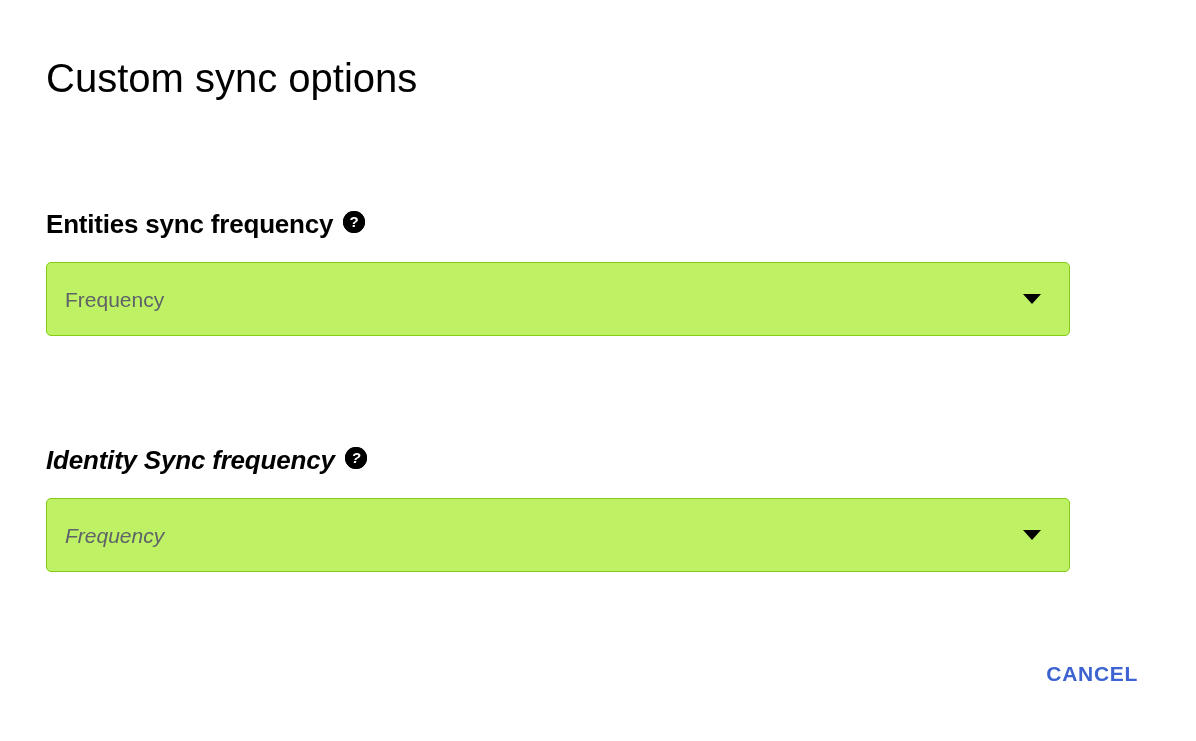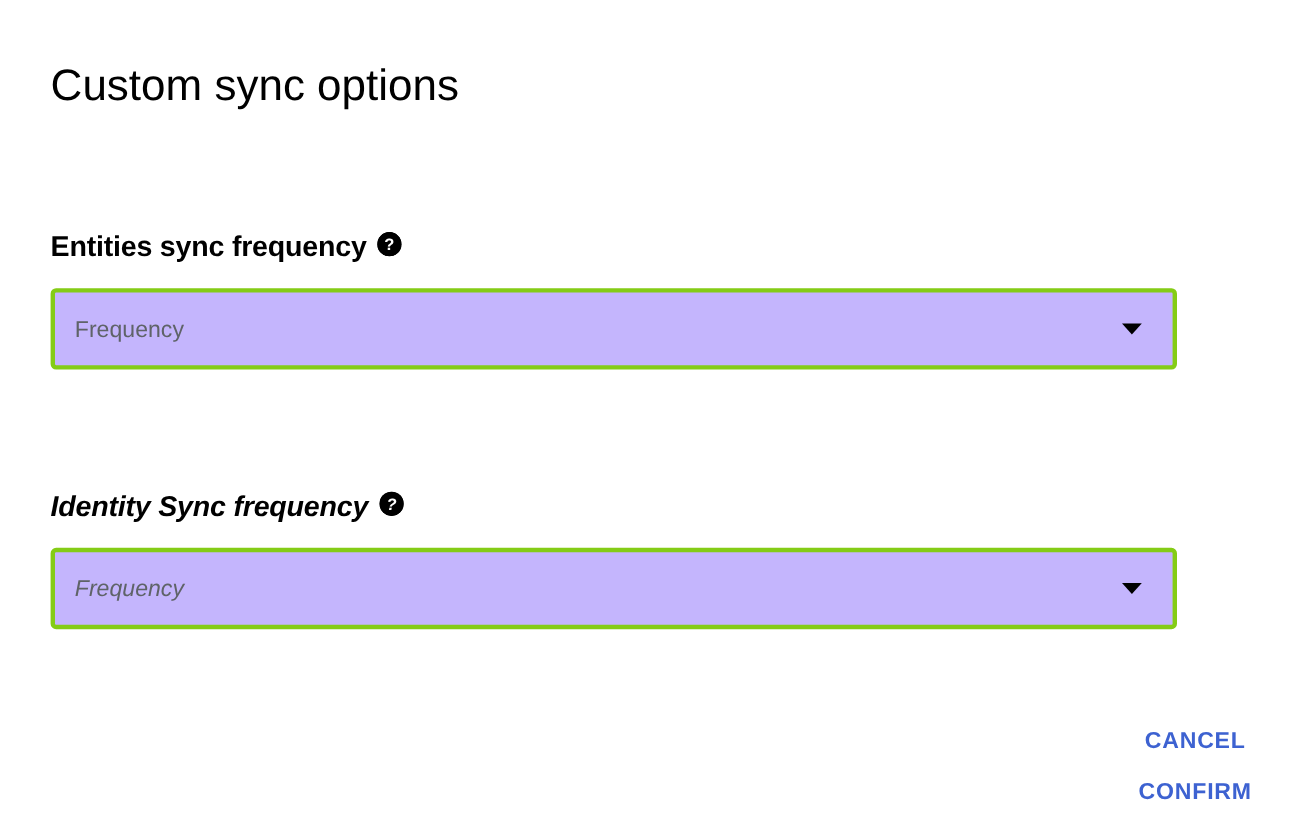--- a/index.html
+++ b/index.html
@@ -77,23 +77,23 @@
     cursor: help;
     flex: 0 0 auto;
   }
   .help-icon svg { display: block; }
 
   .select-control {
     position: relative;
     box-sizing: border-box;
     width: 1024px;
     height: 74px;
-    border: 4px solid #84cc16;
+    border: 1px solid #84cc16;
     border-radius: 5px;
-    background: #c4b5fd;
+    background: #bef264;
     display: flex;
     align-items: center;
     cursor: pointer;
   }
 
   .select-value {
     font-size: 21px;
     font-weight: 400;
     color: #5f6368;
     padding-left: 18px;
@@ -175,16 +175,15 @@
       </span>
     </div>
     <div class="select-control">
       <span class="select-value">Frequency</span>
       <span class="select-caret"></span>
     </div>
   </div>
 
   <div class="dialog-actions">
     <button class="text-button">CANCEL</button>
-    <button class="text-button">CONFIRM</button>
   </div>
 
 </div>
 
 </body></html>

